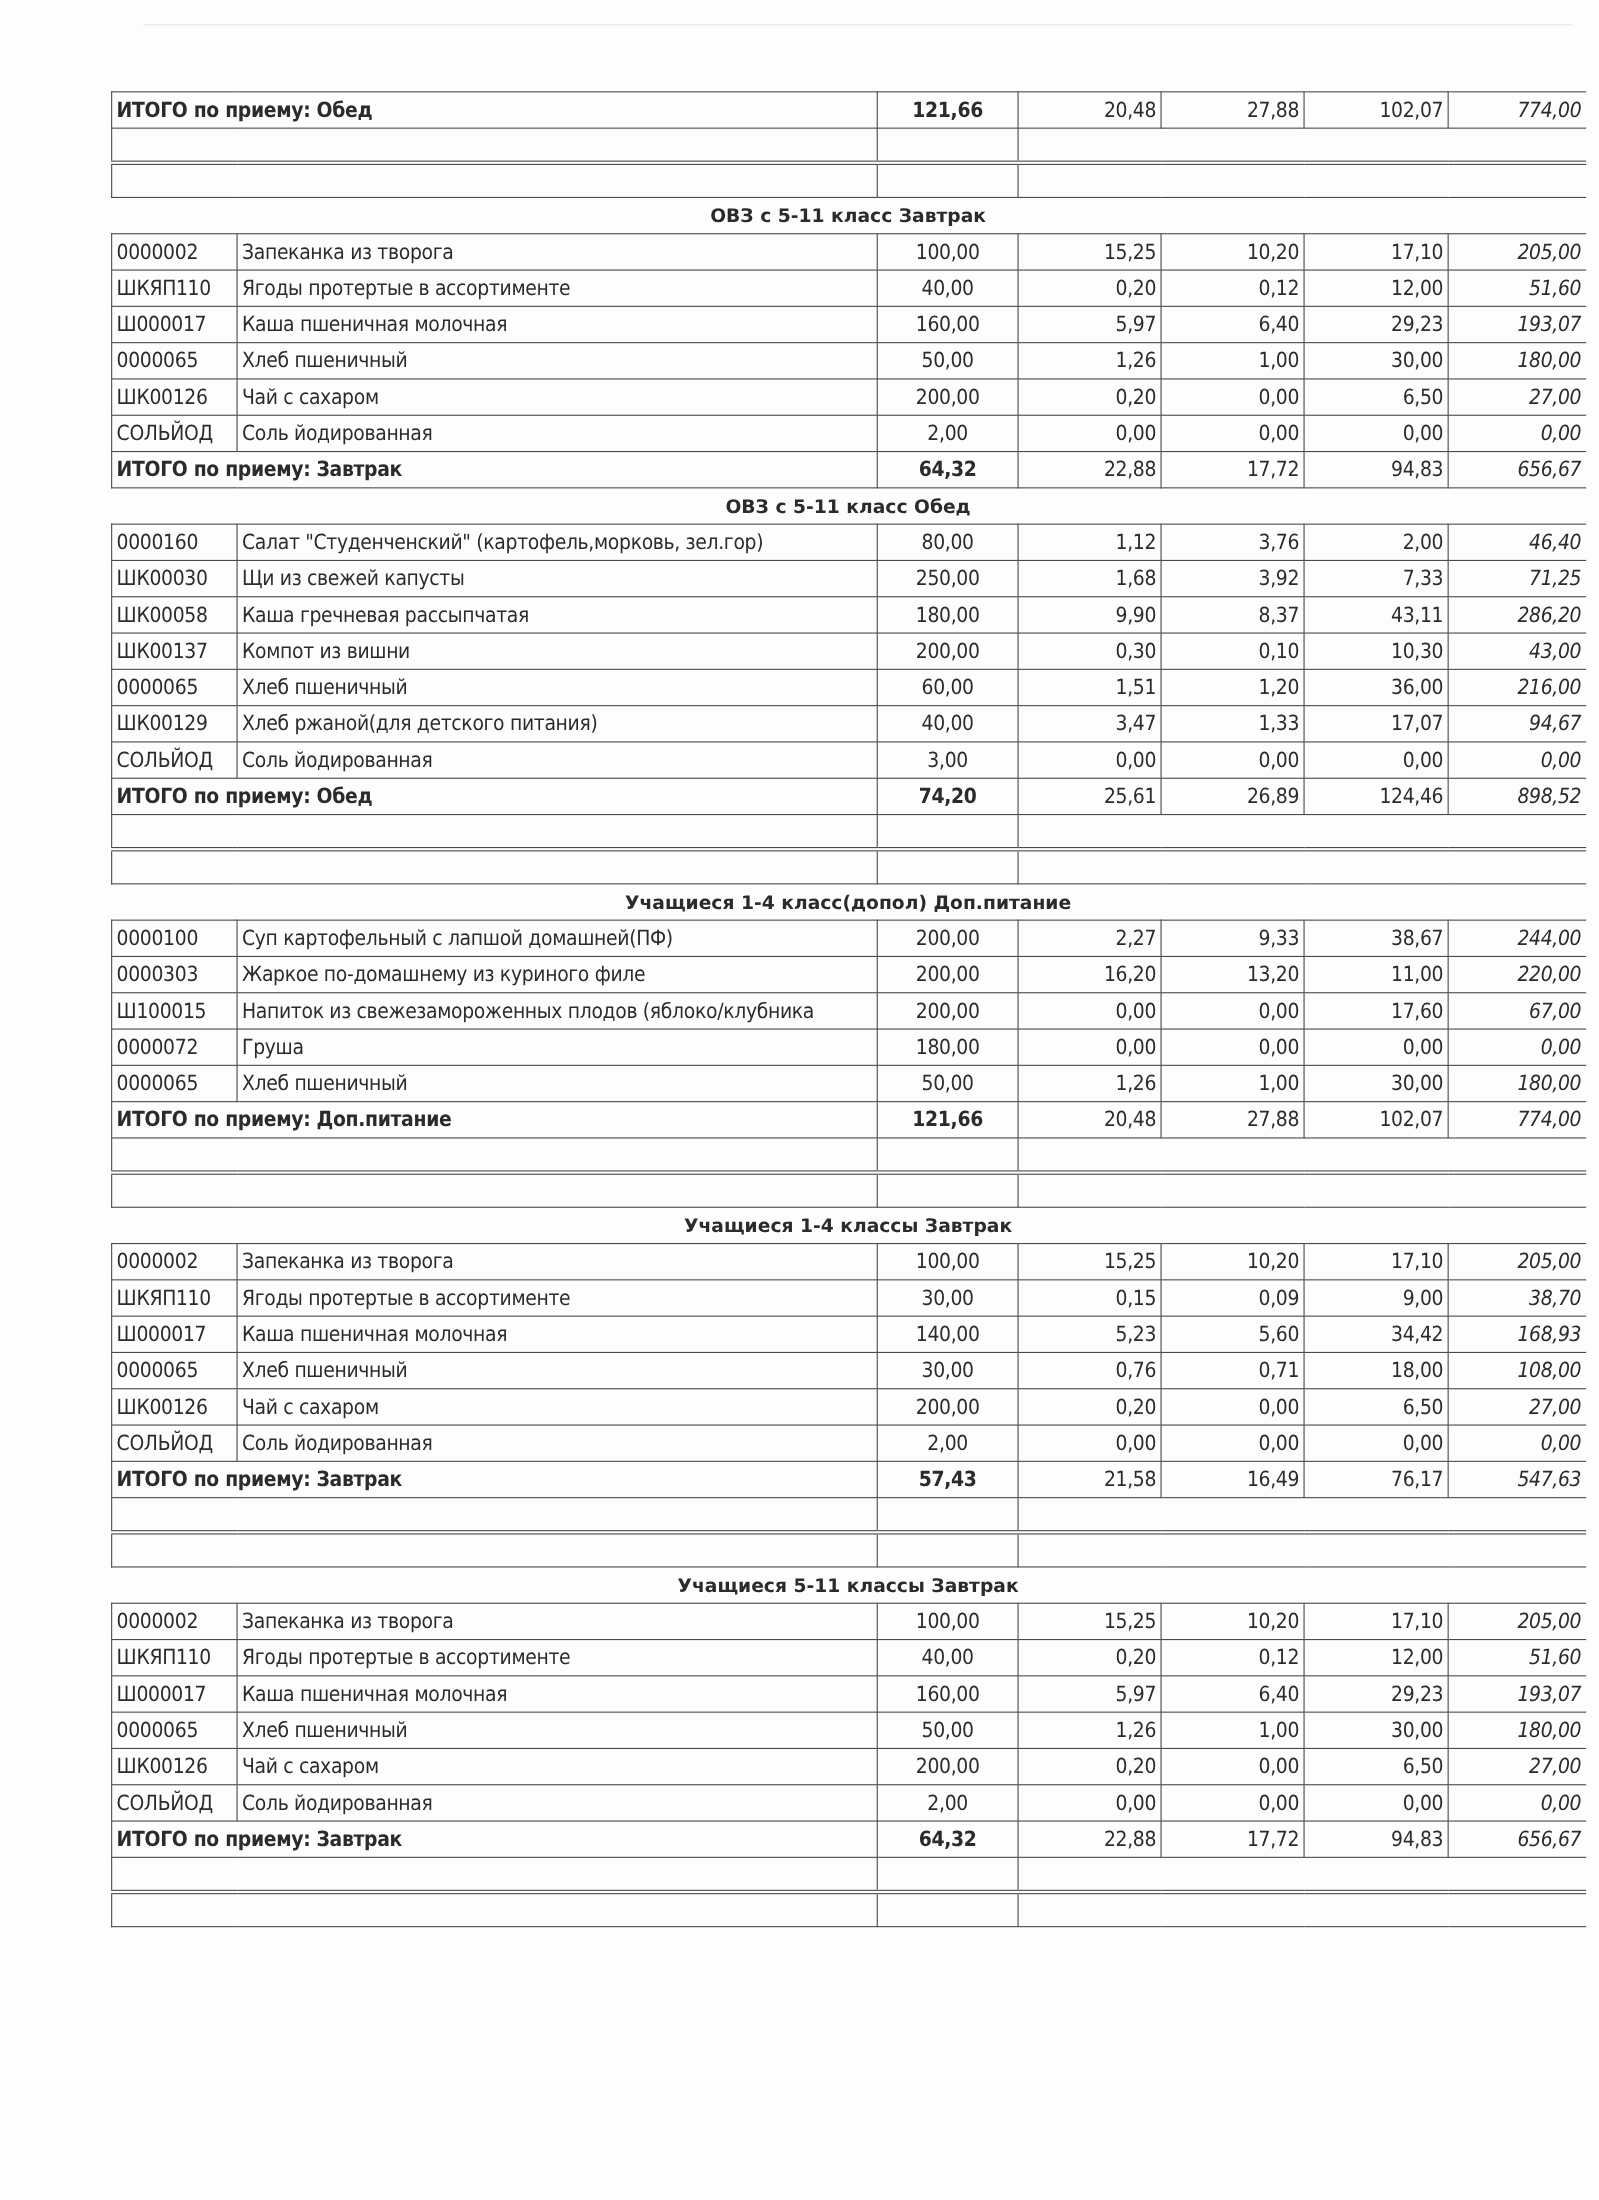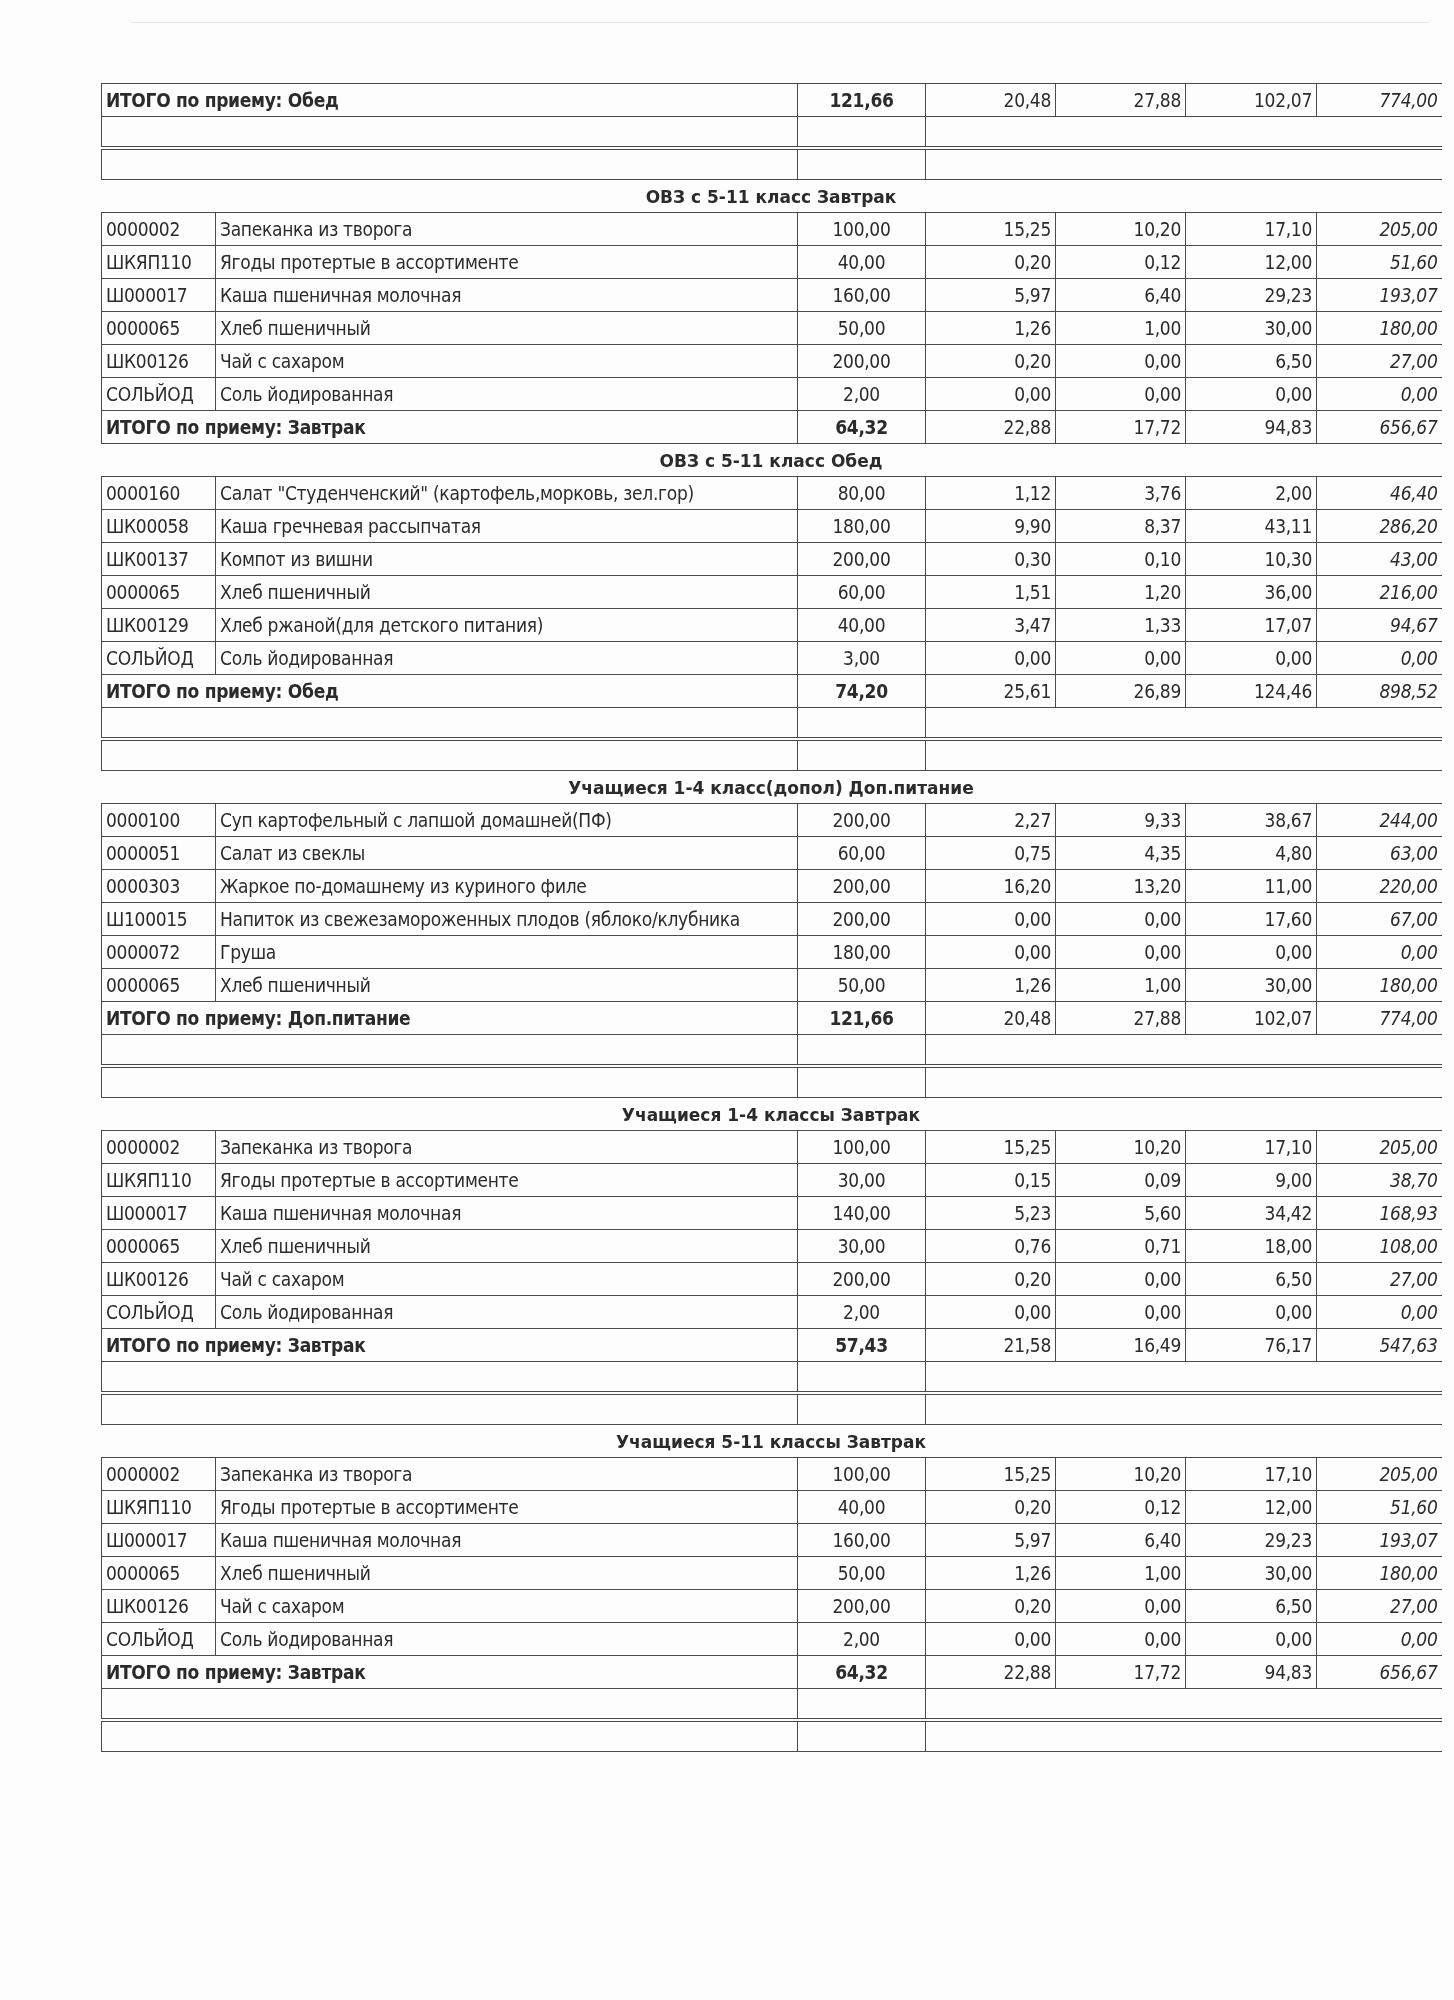--- a/index.html
+++ b/index.html
@@ -163,20 +163,29 @@
             <tr>
               <td class="code">0000160</td>
               <td>Салат "Студенченский" (картофель,морковь, зел.гор)</td>
               <td class="wt">80,00</td>
               <td class="num">1,12</td>
               <td class="num">3,76</td>
               <td class="num">2,00</td>
               <td class="num">46,40</td>
             </tr>
             <tr>
+              <td class="code">ШК00030</td>
+              <td>Щи из свежей капусты</td>
+              <td class="wt">250,00</td>
+              <td class="num">1,68</td>
+              <td class="num">3,92</td>
+              <td class="num">7,33</td>
+              <td class="num">71,25</td>
+            </tr>
+            <tr>
               <td class="code">ШК00058</td>
               <td>Каша гречневая рассыпчатая</td>
               <td class="wt">180,00</td>
               <td class="num">9,90</td>
               <td class="num">8,37</td>
               <td class="num">43,11</td>
               <td class="num">286,20</td>
             </tr>
             <tr>
               <td class="code">ШК00137</td>
@@ -251,29 +260,20 @@
             <tr>
               <td class="code">0000100</td>
               <td>Суп картофельный с лапшой домашней(ПФ)</td>
               <td class="wt">200,00</td>
               <td class="num">2,27</td>
               <td class="num">9,33</td>
               <td class="num">38,67</td>
               <td class="num">244,00</td>
             </tr>
             <tr>
-              <td class="code">0000051</td>
-              <td>Салат из свеклы</td>
-              <td class="wt">60,00</td>
-              <td class="num">0,75</td>
-              <td class="num">4,35</td>
-              <td class="num">4,80</td>
-              <td class="num">63,00</td>
-            </tr>
-            <tr>
               <td class="code">0000303</td>
               <td>Жаркое по-домашнему из куриного филе</td>
               <td class="wt">200,00</td>
               <td class="num">16,20</td>
               <td class="num">13,20</td>
               <td class="num">11,00</td>
               <td class="num">220,00</td>
             </tr>
             <tr>
               <td class="code">Ш100015</td>

